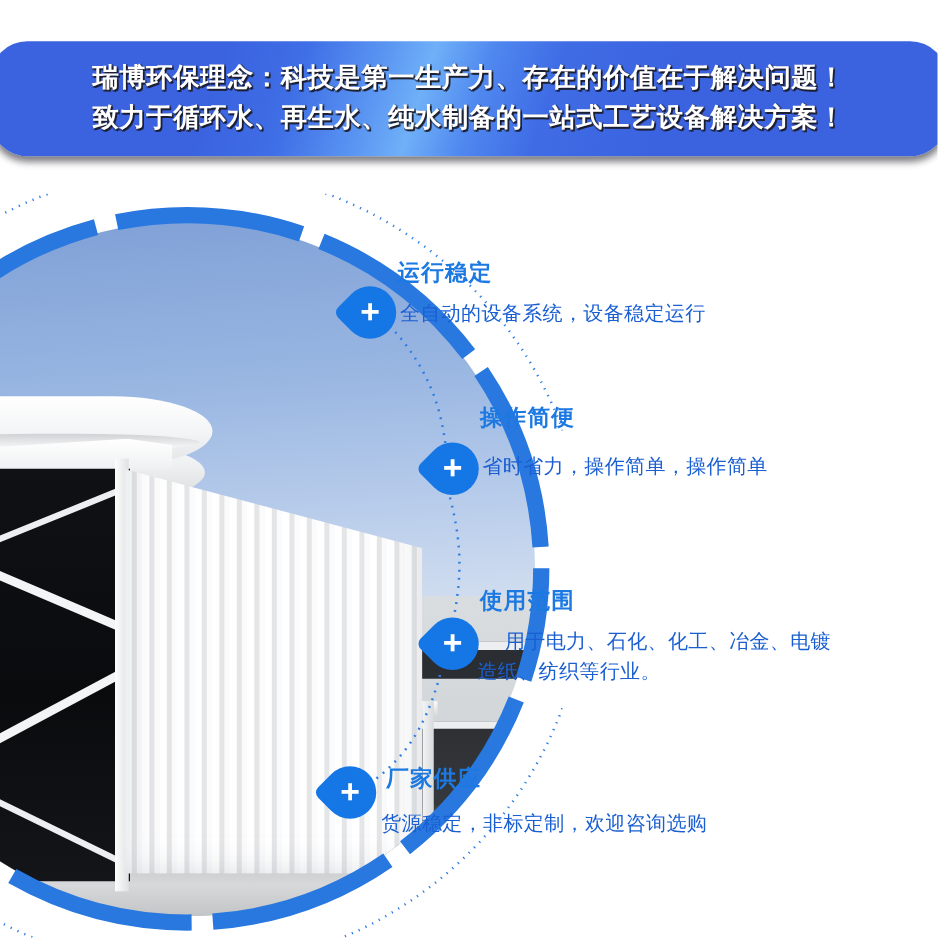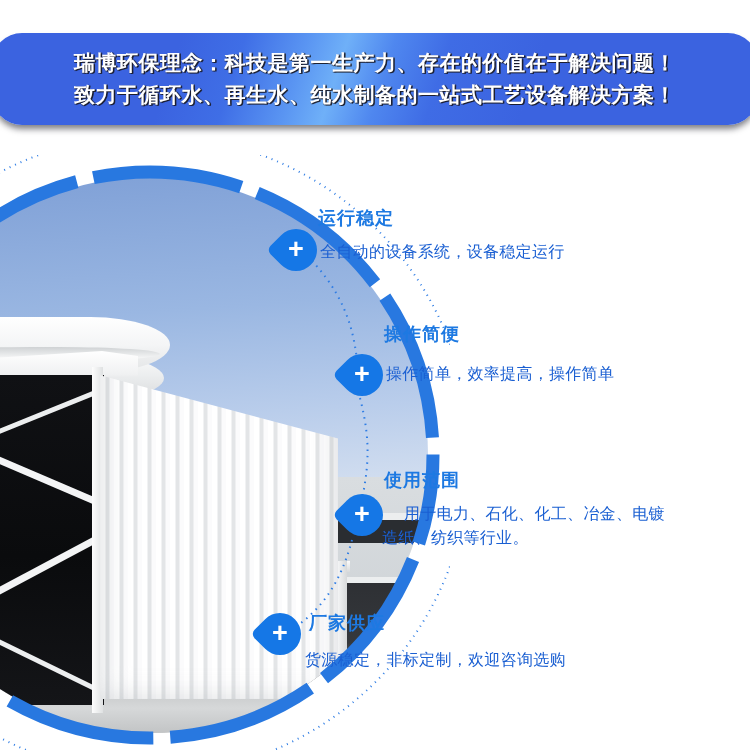--- a/index.html
+++ b/index.html
@@ -39,20 +39,21 @@
     color:#ffffff;
     font-size:21px;
     font-weight:bold;
     letter-spacing:.5px;
     line-height:1.32;
     white-space:nowrap;
     text-shadow:
       1.4px 1.4px 0 rgba(25,25,35,.85),
       1.4px 0 0 rgba(25,25,35,.5),
       0 1.4px 0 rgba(25,25,35,.5);
+    font-family: Liberation Serif, serif;
   }
 
   
   .circle-zone{
     position:absolute;left:-150px;top:155px;width:600px;height:600px;
   }
   .circle-zone svg{position:absolute;left:0;top:0;}
 
   
   .photo-disc{
@@ -262,21 +263,21 @@
     <div class="ftitle" style="left:318px;top:206px">运行稳定</div>
     <div class="fdesc" style="left:320px;top:240px">全自动的设备系统，设备稳定运行</div>
   </div>
 
   <div class="feature">
     <div class="pin" style="left:341px;top:354px">
       <div class="bubble"></div>
       <div class="plus">+</div>
     </div>
     <div class="ftitle" style="left:384px;top:322px">操作简便</div>
-    <div class="fdesc" style="left:386px;top:362px">操作简单，效率提高，操作简单</div>
+    <div class="fdesc" style="left:386px;top:362px">省时省力，操作简单，操作简单</div>
   </div>
 
   <div class="feature">
     <div class="pin" style="left:341px;top:494px">
       <div class="bubble"></div>
       <div class="plus">+</div>
     </div>
     <div class="ftitle" style="left:384px;top:468px">使用范围</div>
     <div class="fdesc" style="left:404px;top:502px">用于电力、石化、化工、冶金、电镀</div>
     <div class="fdesc" style="left:382px;top:526px">造纸、纺织等行业。</div>

